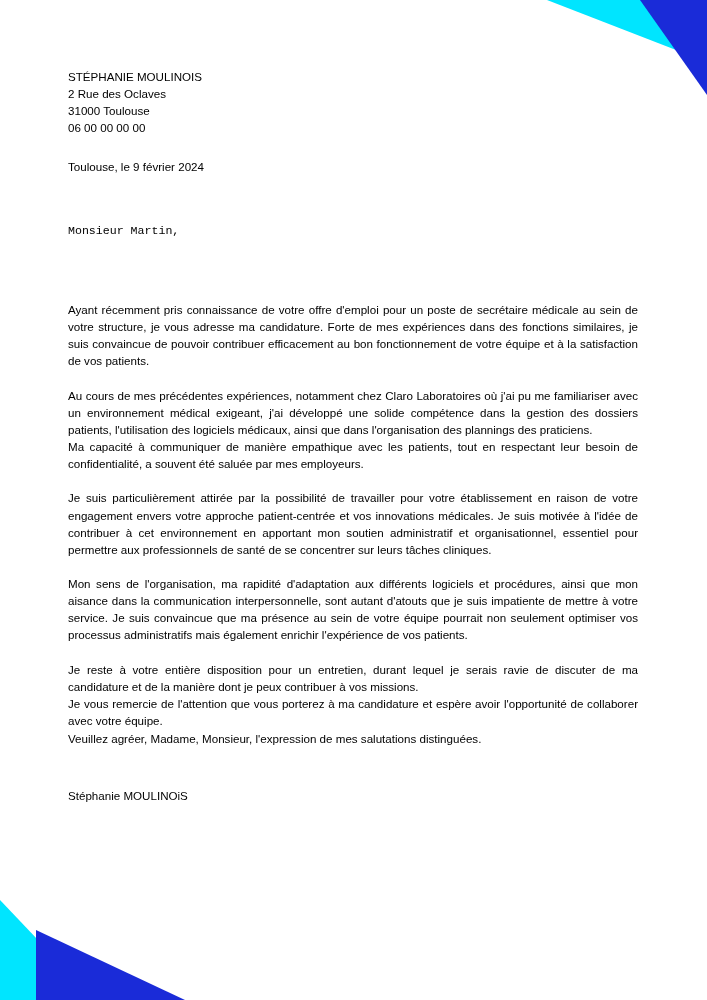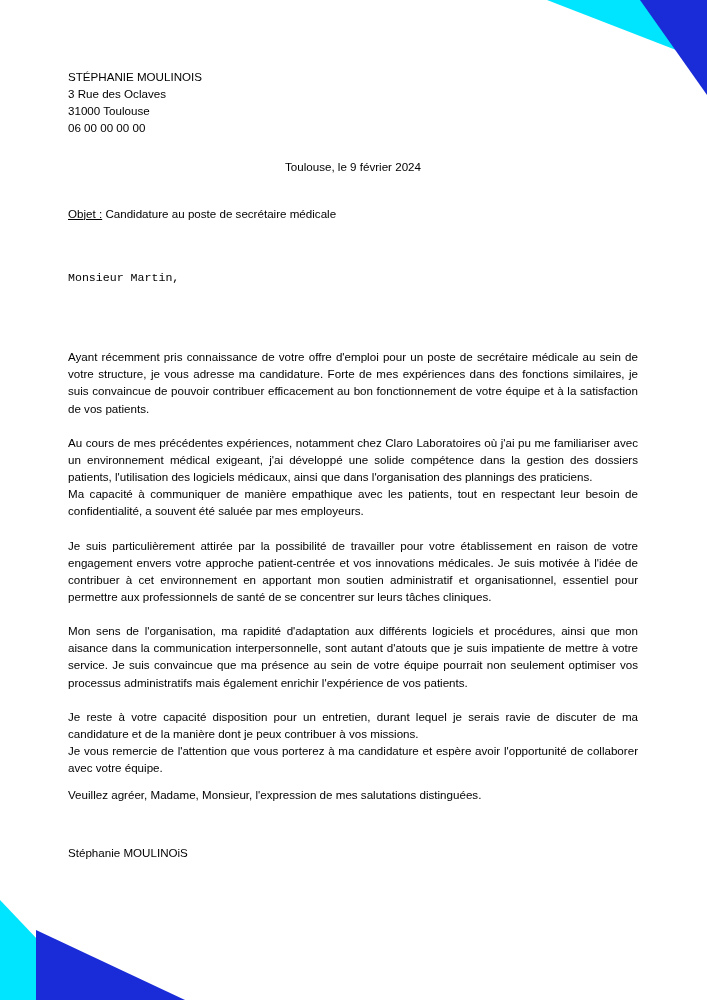--- a/index.html
+++ b/index.html
@@ -60,21 +60,21 @@
     margin-top: 68px;
   }
 
   .sender-line {
     display: block;
     white-space: pre;
   }
 
   .meta-block {
     margin-top: 21px;
-    text-align: center;
+    text-align: left;
   }
 
   .meta-line {
     display: block;
   }
 
   .subject-block {
     margin-top: 30px;
   }
 
@@ -98,21 +98,21 @@
 
   .paragraph:last-child {
     margin-bottom: 0;
   }
 
   .para-line {
     display: block;
   }
 
   .closing-block {
-    margin-top: 10px;
+    margin-top: 1px;
   }
 
   .closing-block .paragraph {
     margin-bottom: 0;
   }
 
   .signature-block {
     margin-top: 40px;
   }
 </style>
@@ -132,32 +132,29 @@
     <svg viewBox="0 0 240 100" preserveAspectRatio="none" aria-hidden="true">
       <polygon points="0,0 0,100 95,100" fill="#00E5FF"></polygon>
       <polygon points="36,30 185,100 36,100" fill="#1A2BD8"></polygon>
     </svg>
   </div>
 
   <div class="letter">
 
     <div class="sender-block">
       <span class="sender-line">STÉPHANIE MOULINOIS</span>
-      <span class="sender-line">3 Rue des Oclaves</span>
+      <span class="sender-line">2 Rue des Oclaves</span>
       <span class="sender-line">31000 Toulouse</span>
       <span class="sender-line">06 00 00 00 00</span>
     </div>
 
     <div class="meta-block">
       <span class="meta-line">Toulouse, le 9 février 2024</span>
     </div>
 
-    <div class="subject-block">
-      <span class="subject-label">Objet :</span><span> Candidature au poste de secrétaire médicale</span>
-    </div>
 
     <div class="salutation-block">Monsieur Martin,</div>
 
     <div class="body-block">
 
       <p class="paragraph">
         <span>Ayant récemment pris connaissance de votre offre d'emploi pour un poste de secrétaire médicale au sein de votre structure, je vous adresse ma candidature. Forte de mes expériences dans des fonctions similaires, je suis convaincue de pouvoir contribuer efficacement au bon fonctionnement de votre équipe et à la satisfaction de vos patients.</span>
       </p>
 
       <p class="paragraph">
@@ -167,21 +164,21 @@
 
       <p class="paragraph">
         <span>Je suis particulièrement attirée par la possibilité de travailler pour votre établissement en raison de votre engagement envers votre approche patient-centrée et vos innovations médicales. Je suis motivée à l'idée de contribuer à cet environnement en apportant mon soutien administratif et organisationnel, essentiel pour permettre aux professionnels de santé de se concentrer sur leurs tâches cliniques.</span>
       </p>
 
       <p class="paragraph">
         <span>Mon sens de l'organisation, ma rapidité d'adaptation aux différents logiciels et procédures, ainsi que mon aisance dans la communication interpersonnelle, sont autant d'atouts que je suis impatiente de mettre à votre service. Je suis convaincue que ma présence au sein de votre équipe pourrait non seulement optimiser vos processus administratifs mais également enrichir l'expérience de vos patients.</span>
       </p>
 
       <p class="paragraph">
-        <span class="para-line">Je reste à votre capacité disposition pour un entretien, durant lequel je serais ravie de discuter de ma candidature et de la manière dont je peux contribuer à vos missions.</span>
+        <span class="para-line">Je reste à votre entière disposition pour un entretien, durant lequel je serais ravie de discuter de ma candidature et de la manière dont je peux contribuer à vos missions.</span>
         <span class="para-line">Je vous remercie de l'attention que vous porterez à ma candidature et espère avoir l'opportunité de collaborer avec votre équipe.</span>
       </p>
 
     </div>
 
     <div class="closing-block">
       <p class="paragraph">Veuillez agréer, Madame, Monsieur, l'expression de mes salutations distinguées.</p>
     </div>
 
     <div class="signature-block">Stéphanie MOULINOiS</div>

